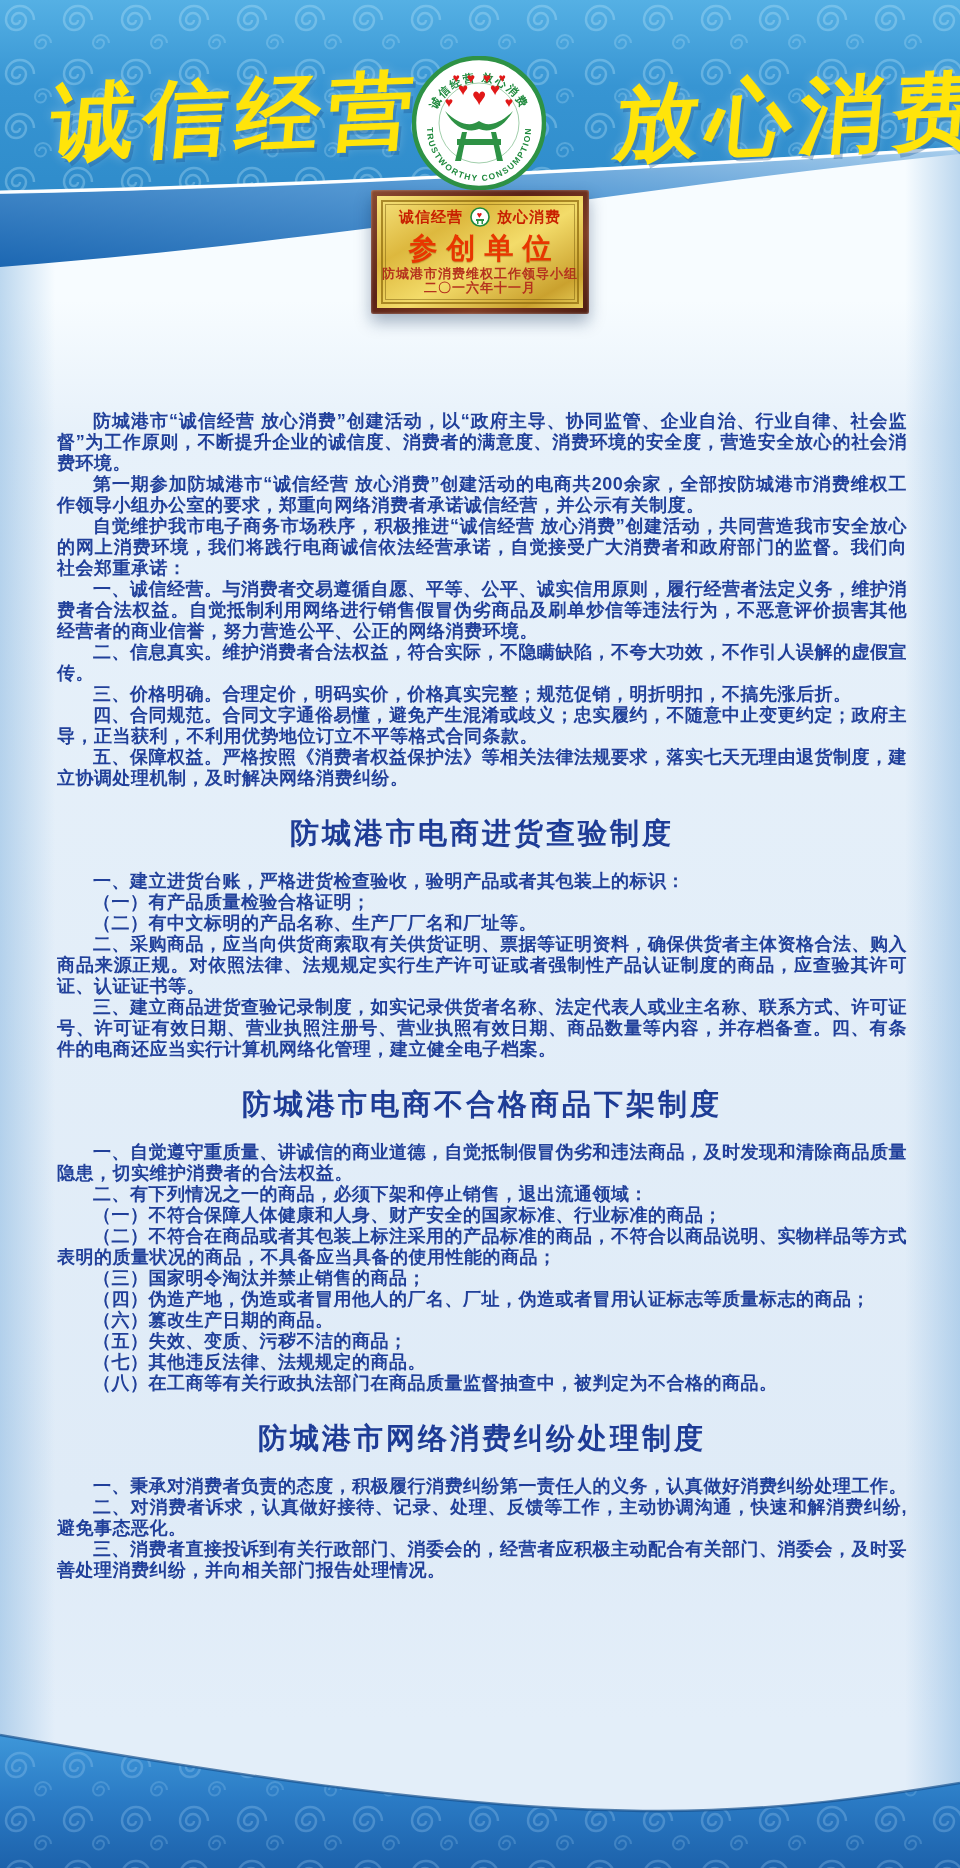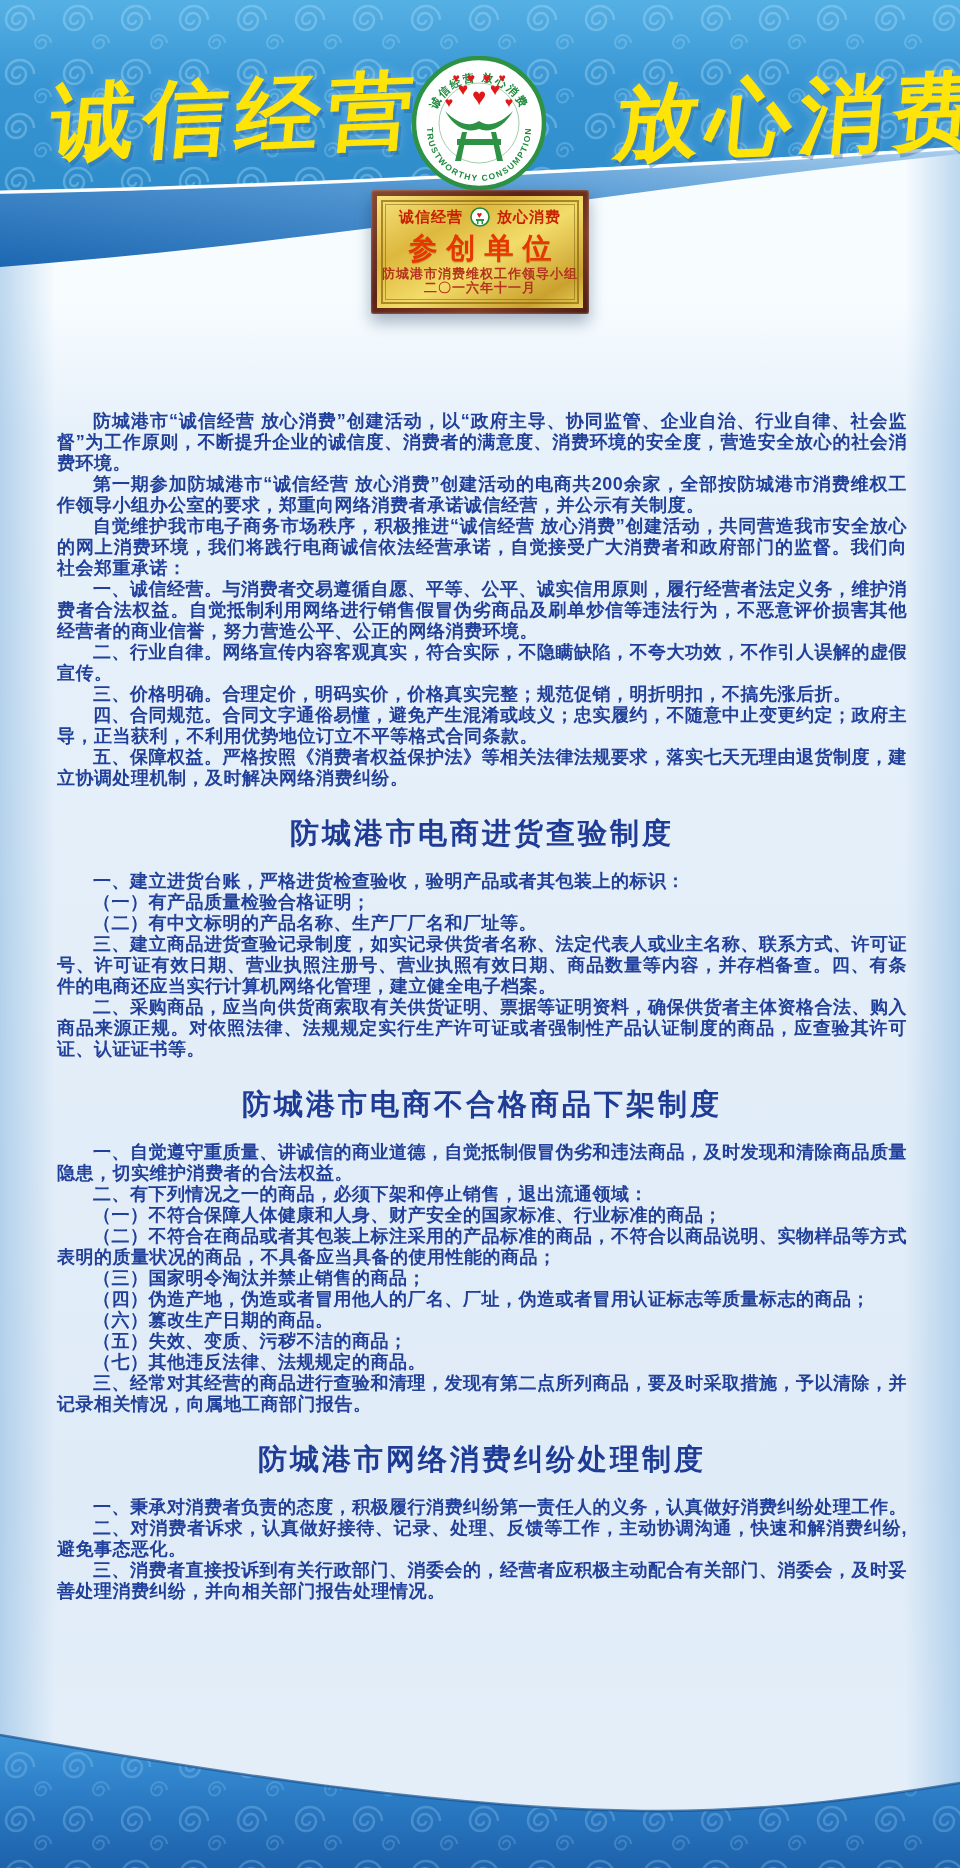--- a/index.html
+++ b/index.html
@@ -121,43 +121,43 @@
       <div class="plaque-sub">二〇一六年十一月</div>
     </div>
   </div>
 
   <div class="content">
     <p>防城港市“诚信经营 放心消费”创建活动，以“政府主导、协同监管、企业自治、行业自律、社会监督”为工作原则，不断提升企业的诚信度、消费者的满意度、消费环境的安全度，营造安全放心的社会消费环境。</p>
     <p>第一期参加防城港市“诚信经营 放心消费”创建活动的电商共200余家，全部按防城港市消费维权工作领导小组办公室的要求，郑重向网络消费者承诺诚信经营，并公示有关制度。</p>
 
     <p>自觉维护我市电子商务市场秩序，积极推进“诚信经营 放心消费”创建活动，共同营造我市安全放心的网上消费环境，我们将践行电商诚信依法经营承诺，自觉接受广大消费者和政府部门的监督。我们向社会郑重承诺：</p>
     <p>一、诚信经营。与消费者交易遵循自愿、平等、公平、诚实信用原则，履行经营者法定义务，维护消费者合法权益。自觉抵制利用网络进行销售假冒伪劣商品及刷单炒信等违法行为，不恶意评价损害其他经营者的商业信誉，努力营造公平、公正的网络消费环境。</p>
-    <p>二、行业自律。网络宣传内容客观真实，符合实际，不隐瞒缺陷，不夸大功效，不作引人误解的虚假宣传。</p>
+    <p>二、信息真实。维护消费者合法权益，符合实际，不隐瞒缺陷，不夸大功效，不作引人误解的虚假宣传。</p>
     <p>三、价格明确。合理定价，明码实价，价格真实完整；规范促销，明折明扣，不搞先涨后折。</p>
     <p>四、合同规范。合同文字通俗易懂，避免产生混淆或歧义；忠实履约，不随意中止变更约定；政府主导，正当获利，不利用优势地位订立不平等格式合同条款。</p>
     <p>五、保障权益。严格按照《消费者权益保护法》等相关法律法规要求，落实七天无理由退货制度，建立协调处理机制，及时解决网络消费纠纷。</p>
 
     <h2>防城港市电商进货查验制度</h2>
     <p>一、建立进货台账，严格进货检查验收，验明产品或者其包装上的标识：</p>
     <p>（一）有产品质量检验合格证明；</p>
     <p>（二）有中文标明的产品名称、生产厂厂名和厂址等。</p>
+    <p>二、采购商品，应当向供货商索取有关供货证明、票据等证明资料，确保供货者主体资格合法、购入商品来源正规。对依照法律、法规规定实行生产许可证或者强制性产品认证制度的商品，应查验其许可证、认证证书等。</p>
     <p>三、建立商品进货查验记录制度，如实记录供货者名称、法定代表人或业主名称、联系方式、许可证号、许可证有效日期、营业执照注册号、营业执照有效日期、商品数量等内容，并存档备查。四、有条件的电商还应当实行计算机网络化管理，建立健全电子档案。</p>
-    <p>二、采购商品，应当向供货商索取有关供货证明、票据等证明资料，确保供货者主体资格合法、购入商品来源正规。对依照法律、法规规定实行生产许可证或者强制性产品认证制度的商品，应查验其许可证、认证证书等。</p>
 
     <h2>防城港市电商不合格商品下架制度</h2>
     <p>一、自觉遵守重质量、讲诚信的商业道德，自觉抵制假冒伪劣和违法商品，及时发现和清除商品质量隐患，切实维护消费者的合法权益。</p>
     <p>二、有下列情况之一的商品，必须下架和停止销售，退出流通领域：</p>
     <p>（一）不符合保障人体健康和人身、财产安全的国家标准、行业标准的商品；</p>
     <p>（二）不符合在商品或者其包装上标注采用的产品标准的商品，不符合以商品说明、实物样品等方式表明的质量状况的商品，不具备应当具备的使用性能的商品；</p>
     <p>（三）国家明令淘汰并禁止销售的商品；</p>
     <p>（四）伪造产地，伪造或者冒用他人的厂名、厂址，伪造或者冒用认证标志等质量标志的商品；</p>
     <p>（六）篡改生产日期的商品。</p>
     <p>（五）失效、变质、污秽不洁的商品；</p>
     <p>（七）其他违反法律、法规规定的商品。</p>
-    <p>三、经常对其经营的商品进行查验和清理，发现有第二点所列商品，要及时采取措施，予以清除，并记录相关情况，向属地工商部门报告。</p>
+    <p>（八）在工商等有关行政执法部门在商品质量监督抽查中，被判定为不合格的商品。</p>
 
     <h2>防城港市网络消费纠纷处理制度</h2>
     <p>一、秉承对消费者负责的态度，积极履行消费纠纷第一责任人的义务，认真做好消费纠纷处理工作。</p>
     <p>二、对消费者诉求，认真做好接待、记录、处理、反馈等工作，主动协调沟通，快速和解消费纠纷,避免事态恶化。</p>
     <p>三、消费者直接投诉到有关行政部门、消委会的，经营者应积极主动配合有关部门、消委会，及时妥善处理消费纠纷，并向相关部门报告处理情况。</p>
   </div>
 
   <svg class="footer-svg" width="960" height="175" viewBox="0 0 960 175">
     <defs>
       <linearGradient id="fg" x1="0" y1="0" x2="0" y2="1">

